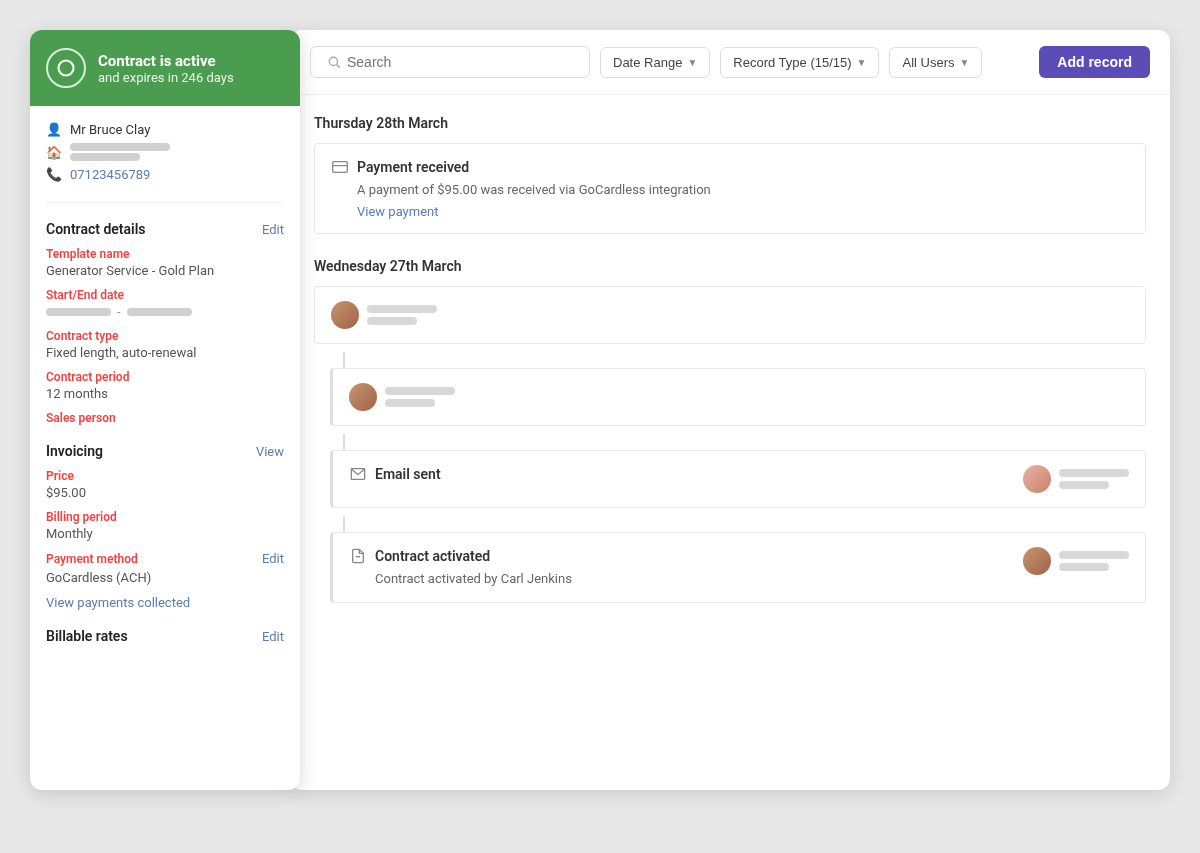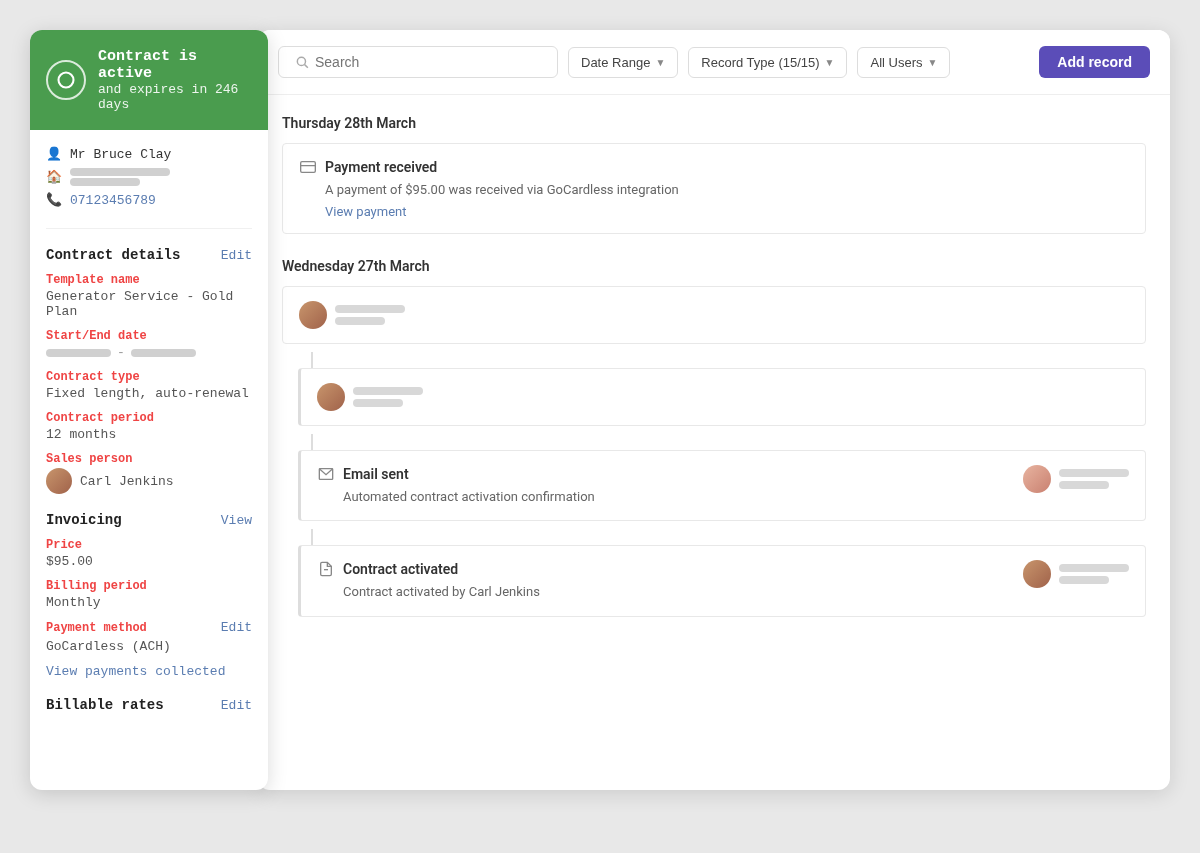--- a/index.html
+++ b/index.html
@@ -15,29 +15,28 @@
 
     .app-container {
       display: flex;
       position: relative;
       width: 1140px;
       margin-top: 10px;
     }
 
     
     .sidebar {
-      width: 238px;
+      width: 270px;
       background: #fff;
       border-radius: 12px;
       overflow: hidden;
       box-shadow: 0 4px 20px rgba(0,0,0,0.15);
       z-index: 10;
       flex-shrink: 0;
       position: relative;
-      font-family: Liberation Mono, monospace;
     }
 
     .sidebar-header {
       background: #4a9c4e;
       padding: 18px 16px;
       display: flex;
       align-items: center;
       gap: 12px;
     }
 
@@ -433,24 +432,20 @@
             <span style="display:inline-block;width:65px;height:8px;background:#d0d0d0;border-radius:4px;"></span>
             <span style="color:#999;">-</span>
             <span style="display:inline-block;width:65px;height:8px;background:#d0d0d0;border-radius:4px;"></span>
           </span>
         </div>
         <div class="field-label">Contract type</div>
         <div class="field-value">Fixed length, auto-renewal</div>
         <div class="field-label">Contract period</div>
         <div class="field-value">12 months</div>
         <div class="field-label">Sales person</div>
-        <div class="sales-person-row">
-          <div class="avatar-small avatar-brown"></div>
-          <span class="field-value" style="margin-bottom:0;">Carl Jenkins</span>
-        </div>
       </div>
 
       <div class="section">
         <div class="section-header">
           <span class="section-title">Invoicing</span>
           <a class="edit-link">View</a>
         </div>
         <div class="field-label">Price</div>
         <div class="field-value">$95.00</div>
         <div class="field-label">Billing period</div>
@@ -557,21 +552,20 @@
           <div class="event-left">
             <div class="event-header">
               <div class="event-icon">
                 <svg width="16" height="16" viewBox="0 0 24 24" fill="none" stroke="#888" stroke-width="2">
                   <rect x="2" y="4" width="20" height="16" rx="1"></rect>
                   <polyline points="2,4 12,13 22,4"></polyline>
                 </svg>
               </div>
               <span class="event-title">Email sent</span>
             </div>
-            <div class="event-desc">Automated contract activation confirmation</div>
           </div>
           <div class="event-right">
             <div class="event-avatar avatar-female"></div>
             <div class="event-meta-bars">
               <div class="meta-bar" style="width:70px;"></div>
               <div class="meta-bar" style="width:50px;"></div>
             </div>
           </div>
         </div>
 

